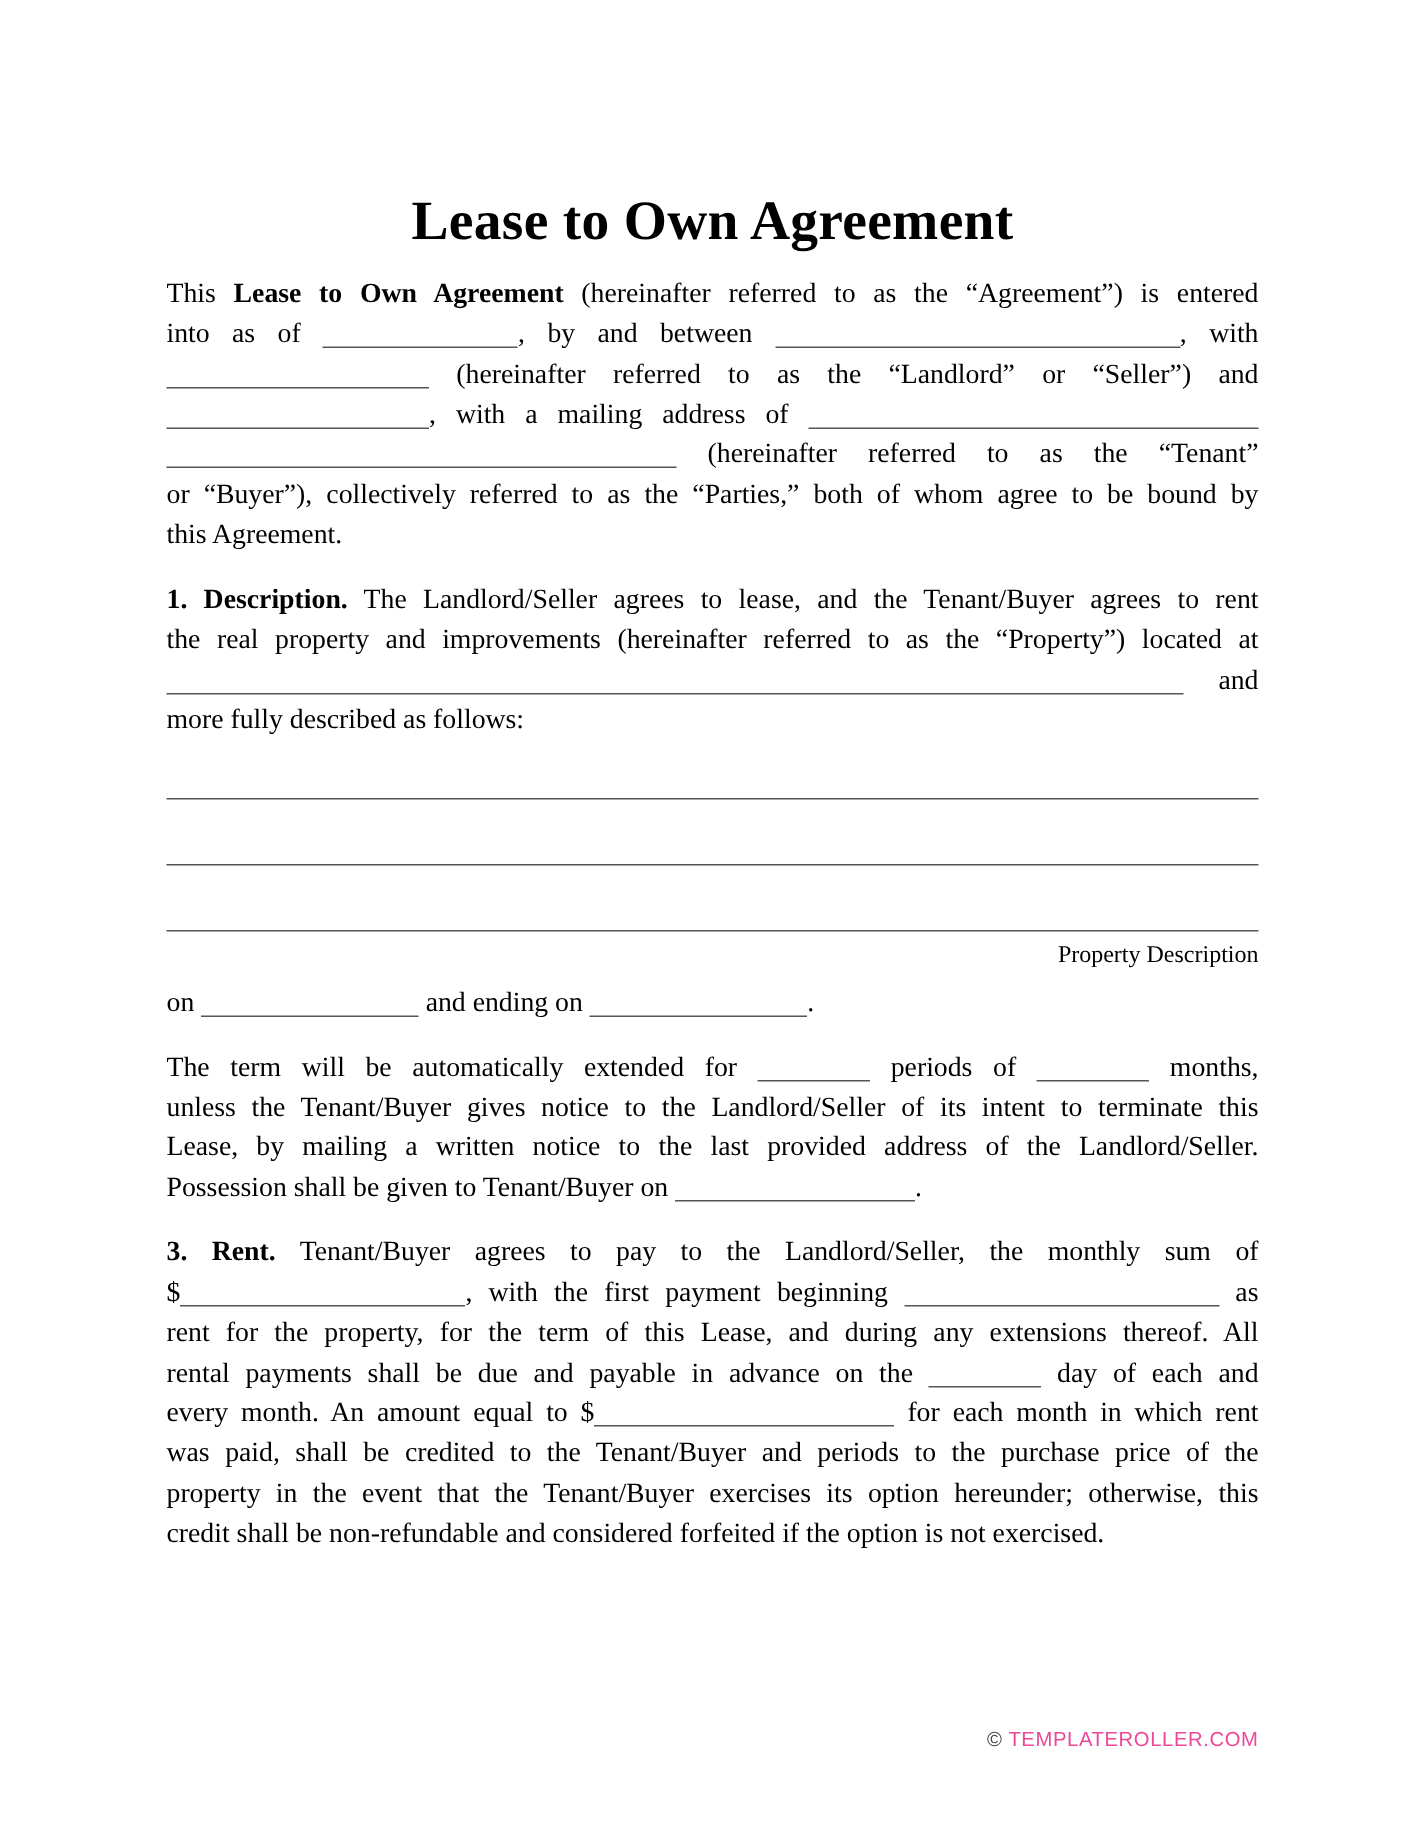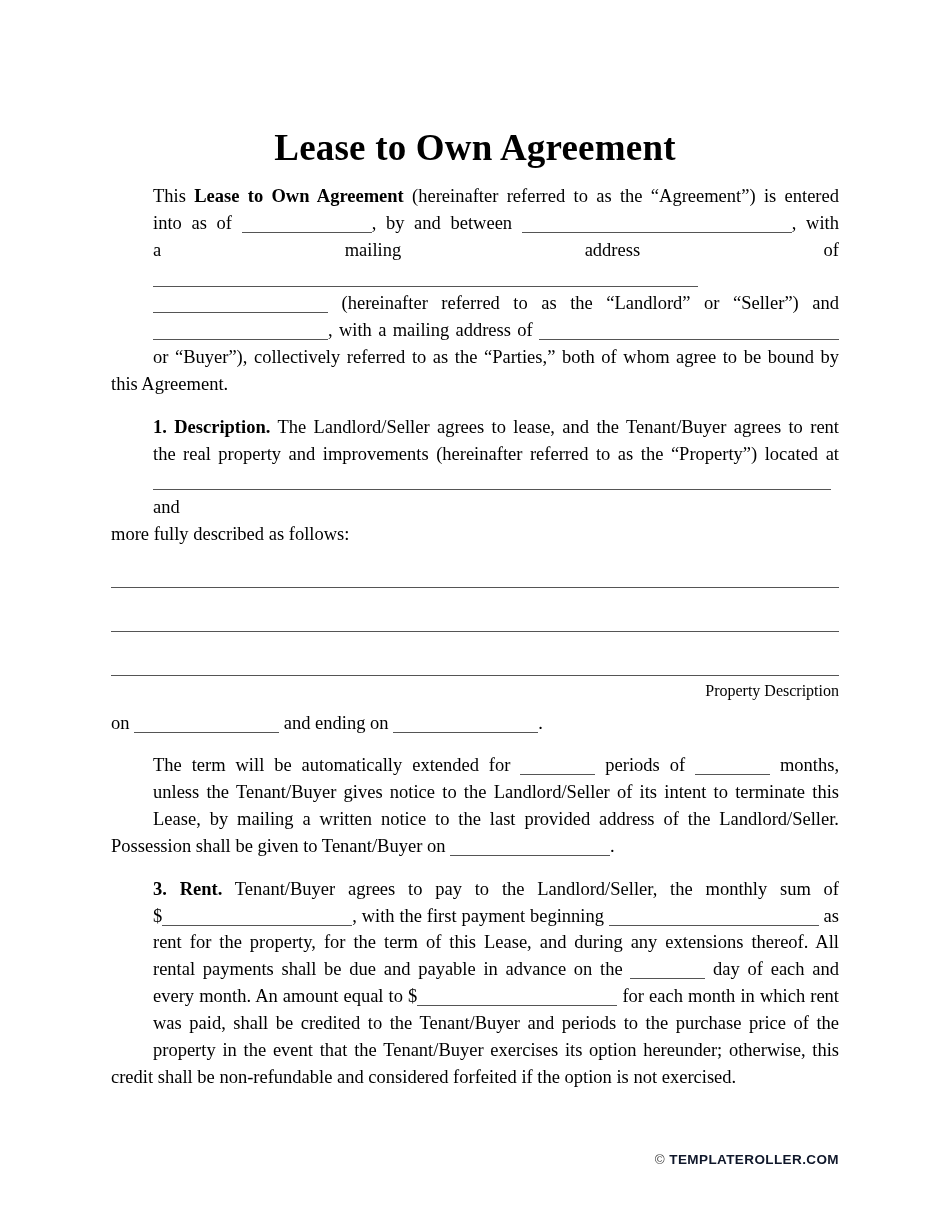--- a/index.html
+++ b/index.html
@@ -12,50 +12,50 @@
     margin:110px 0 0 0; font-size:37px; line-height:44px; font-weight:bold;
     text-align:center; letter-spacing:0.2px;
   }
   .para { font-size:18.5px; line-height:26.85px; }
   .para b { font-weight:bold; }
   .mt-intro { margin-top:13px; }
   .mt { margin-top:16px; }
   .mt-bl { margin-top:17px; }
   .mt-sec2 { margin-top:8px; }
   .ln { text-align:justify; }
-  .ln.j { text-align:justify; text-align-last:justify;margin-left:42px; }
+  .ln.j { text-align:justify; text-align-last:justify; }
   .ln.l { text-align:right; text-align-last:left; }
   .bl {
     display:inline-block; height:1px; border-bottom:1.5px solid #555;
     transform:translateY(4px); vertical-align:baseline;
   }
   .bl-full { width:100%; }
   .caption { font-size:16px; line-height:22px; text-align:right; margin-top:0; }
   .footer {
     position:absolute; top:1151px; right:111px;
     font-family:"Liberation Sans", sans-serif; font-size:13.5px; line-height:18px;
     letter-spacing:0.4px; white-space:nowrap;
   }
   .footer .copy { color:#444444; }
-  .footer .trlink { color:#0f172a; text-decoration:none; cursor:pointer;font-weight:bold; }
+  .footer .trlink { color:#ec4899; text-decoration:none; cursor:pointer; }
 </style>
 </head>
 <body>
 
 <div class="page">
   <div class="doc">
 
     <h1 class="title">Lease to Own Agreement</h1>
 
     <div class="para mt-intro">
       <div class="ln j"><span>This </span><b>Lease to Own Agreement</b><span> (hereinafter referred to as the “Agreement”) is entered</span></div>
       <div class="ln j"><span>into as of </span><span class="bl" style="width:130px"></span><span>, by and between </span><span class="bl" style="width:270px"></span><span>, with</span></div>
-      <div class="ln j"><span>a mailing address of </span><span class="bl" style="width:545px"></span></div>
       <div class="ln j"><span class="bl" style="width:175px"></span><span> (hereinafter referred to as the “Landlord” or “Seller”) and</span></div>
       <div class="ln j"><span class="bl" style="width:175px"></span><span>, with a mailing address of </span><span class="bl" style="width:300px"></span></div>
+      <div class="ln j"><span class="bl" style="width:340px"></span><span> (hereinafter referred to as the “Tenant”</span></div>
       <div class="ln j">or “Buyer”), collectively referred to as the “Parties,” both of whom agree to be bound by</div>
       <div class="ln l">this Agreement.</div>
     </div>
 
     <div class="para mt">
       <div class="ln j"><b>1. Description.</b><span> The Landlord/Seller agrees to lease, and the Tenant/Buyer agrees to rent</span></div>
       <div class="ln j">the real property and improvements (hereinafter referred to as the “Property”) located at</div>
       <div class="ln j"><span class="bl" style="width:678px"></span><span> and</span></div>
       <div class="ln l">more fully described as follows:</div>
     </div>

